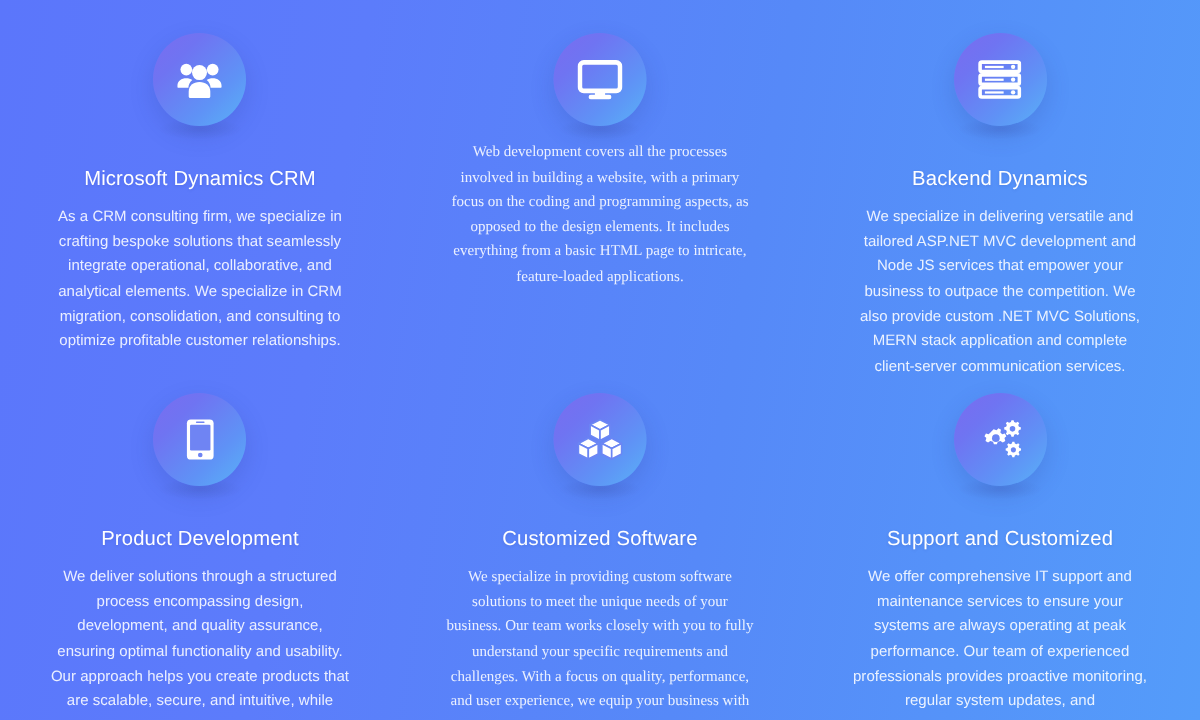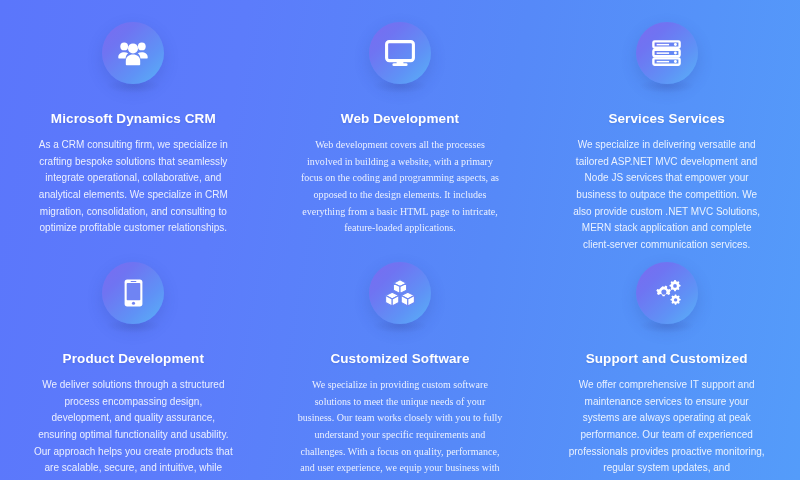--- a/index.html
+++ b/index.html
@@ -58,21 +58,21 @@
     height: 14px;
     border-radius: 50%;
     background: radial-gradient(ellipse at center, rgba(60,80,170,0.22) 0%, rgba(60,80,170,0.0) 72%);
     z-index: -1;
   }
   .icon-circle svg { display:block; }
 
   .card-title {
     margin-top: 27px;
     font-size: 13.5px;
-    font-weight: 700;
+    font-weight: 400;
     letter-spacing: 0.1px;
     color: #ffffff;
     line-height: 1.2;
     text-shadow: 0 1px 2px rgba(45,60,150,0.18);
   }
 
   .card-body {
     margin-top: 10px;
     font-size: 10px;
     line-height: 16.6px;
@@ -111,41 +111,40 @@
   <div class="service-card col-2">
     <div class="icon-circle">
       <span>
         <svg width="30" height="27" viewBox="0 0 30 27" fill="none" aria-hidden="true">
           <rect x="1.6" y="1.6" width="26.8" height="19" rx="2.6" stroke="#ffffff" stroke-width="3.1"></rect>
           <rect x="11.6" y="20" width="6.8" height="4.1" fill="#ffffff"></rect>
           <rect x="7.4" y="23.2" width="15.2" height="2.9" rx="1.45" fill="#ffffff"></rect>
         </svg>
       </span>
     </div>
-    <div class="card-title">Web Development</div>
     <div class="card-body">Web development covers all the processes involved in building a website, with a primary focus on the coding and programming aspects, as opposed to the design elements. It includes everything from a basic HTML page to intricate, feature-loaded applications.</div>
   </div>
 
   <div class="service-card col-3">
     <div class="icon-circle">
       <span>
         <svg width="29" height="26" viewBox="0 0 29 26" fill="none" aria-hidden="true">
           <rect x="1.4" y="1.4" width="26.2" height="6.3" rx="1.2" stroke="#ffffff" stroke-width="2.4"></rect>
           <rect x="1.4" y="9.9" width="26.2" height="6.3" rx="1.2" stroke="#ffffff" stroke-width="2.4"></rect>
           <rect x="1.4" y="18.4" width="26.2" height="6.3" rx="1.2" stroke="#ffffff" stroke-width="2.4"></rect>
           <rect x="4.6" y="3.9" width="12.5" height="1.5" fill="#ffffff"></rect>
           <rect x="4.6" y="12.4" width="12.5" height="1.5" fill="#ffffff"></rect>
           <rect x="4.6" y="20.9" width="12.5" height="1.5" fill="#ffffff"></rect>
           <circle cx="23.4" cy="4.55" r="1.45" fill="#ffffff"></circle>
           <circle cx="23.4" cy="13.05" r="1.45" fill="#ffffff"></circle>
           <circle cx="23.4" cy="21.55" r="1.45" fill="#ffffff"></circle>
         </svg>
       </span>
     </div>
-    <div class="card-title">Services Services</div>
+    <div class="card-title">Backend Dynamics</div>
     <div class="card-body">We specialize in delivering versatile and tailored ASP.NET MVC development and Node JS services that empower your business to outpace the competition. We also provide custom .NET MVC Solutions, MERN stack application and complete client-server communication services.</div>
   </div>
 
   <div class="service-card col-1">
     <div class="icon-circle">
       <span>
         <svg width="19" height="28" viewBox="0 0 19 28" fill="none" aria-hidden="true">
           <rect x="0.6" y="0.6" width="17.8" height="26.8" rx="2.6" fill="#ffffff"></rect>
           <rect x="2.7" y="4.1" width="13.6" height="17.2" rx="0.8" fill="#6f84f3"></rect>
           <rect x="6.6" y="2.0" width="5.8" height="1.0" rx="0.5" fill="#6f84f3"></rect>

